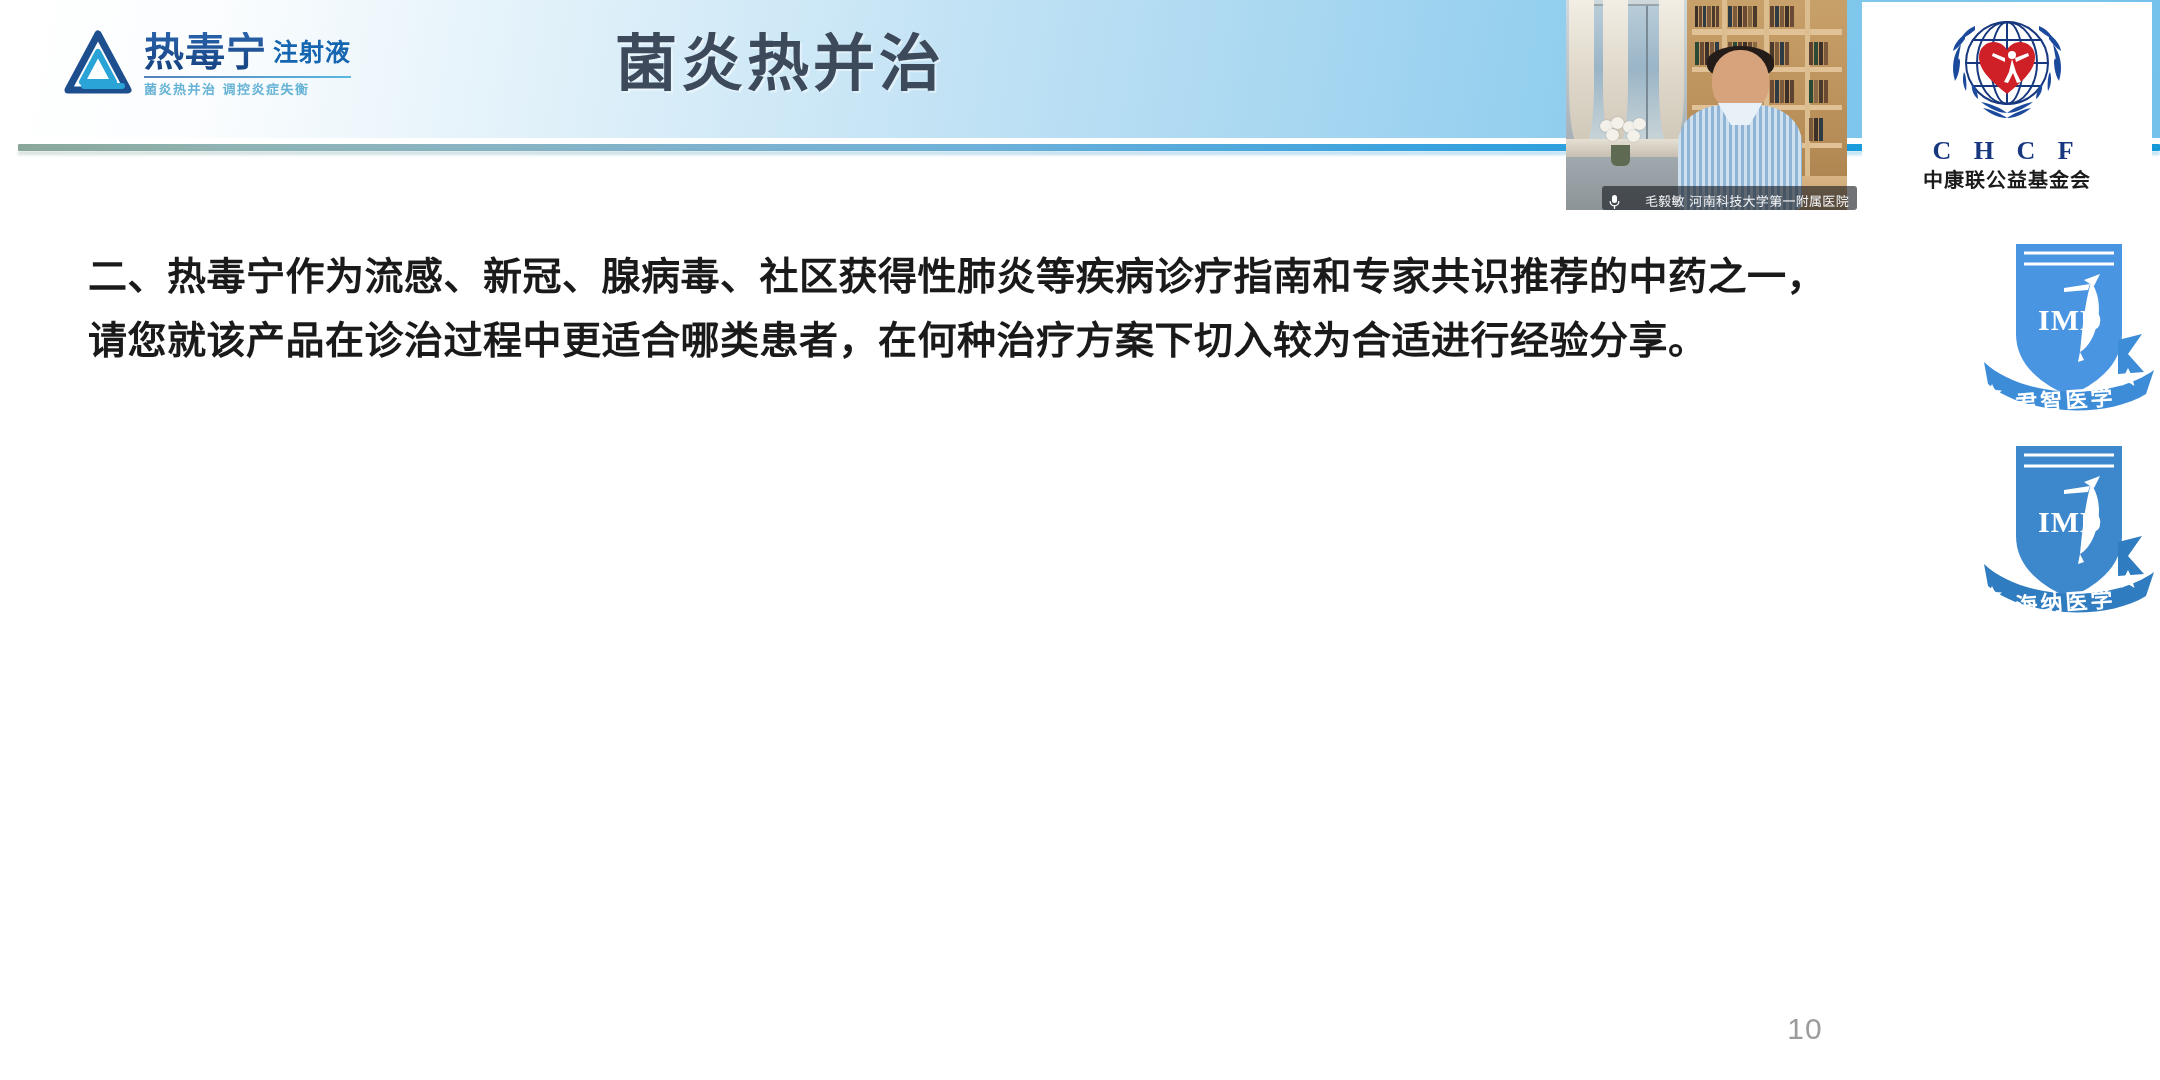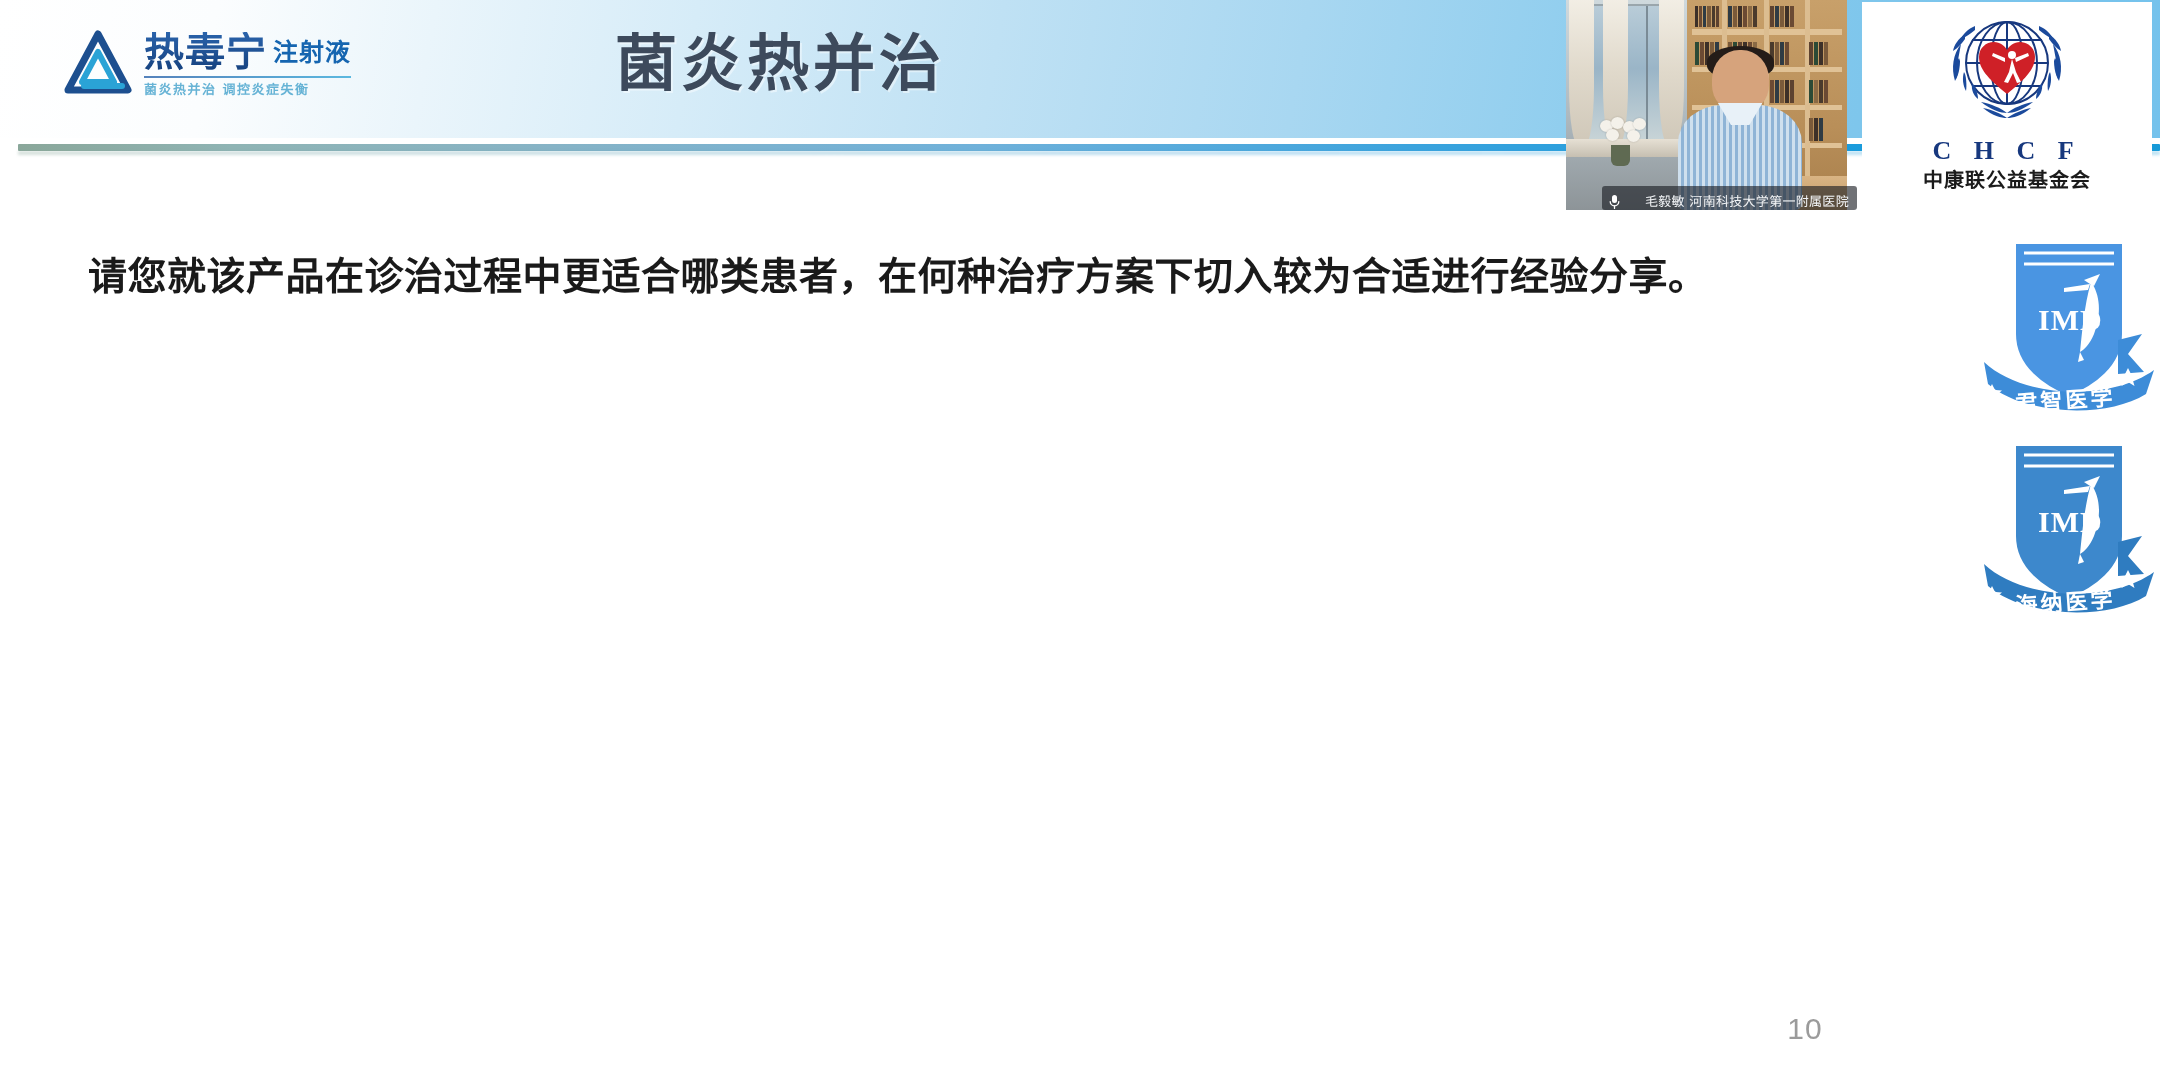--- a/index.html
+++ b/index.html
@@ -582,20 +582,21 @@
           <path d="M150 146 l3 6 7 .5 -5.5 4.5 2 7 -6.5-4 -6.5 4 2-7 -5.5-4.5 7-.5 Z"></path>
         </g>
       </svg>
     </span>
   </div>
 
   <div class="body-area">
 
 
     <div class="qa-block">
+      <div class="qa-line">二、热毒宁作为流感、新冠、腺病毒、社区获得性肺炎等疾病诊疗指南和专家共识推荐的中药之一，</div>
       <div class="qa-line">请您就该产品在诊治过程中更适合哪类患者，在何种治疗方案下切入较为合适进行经验分享。</div>
     </div>
 
   </div>
 
   <div class="page-number">10</div>
 
 </div>
 
 </body></html>

